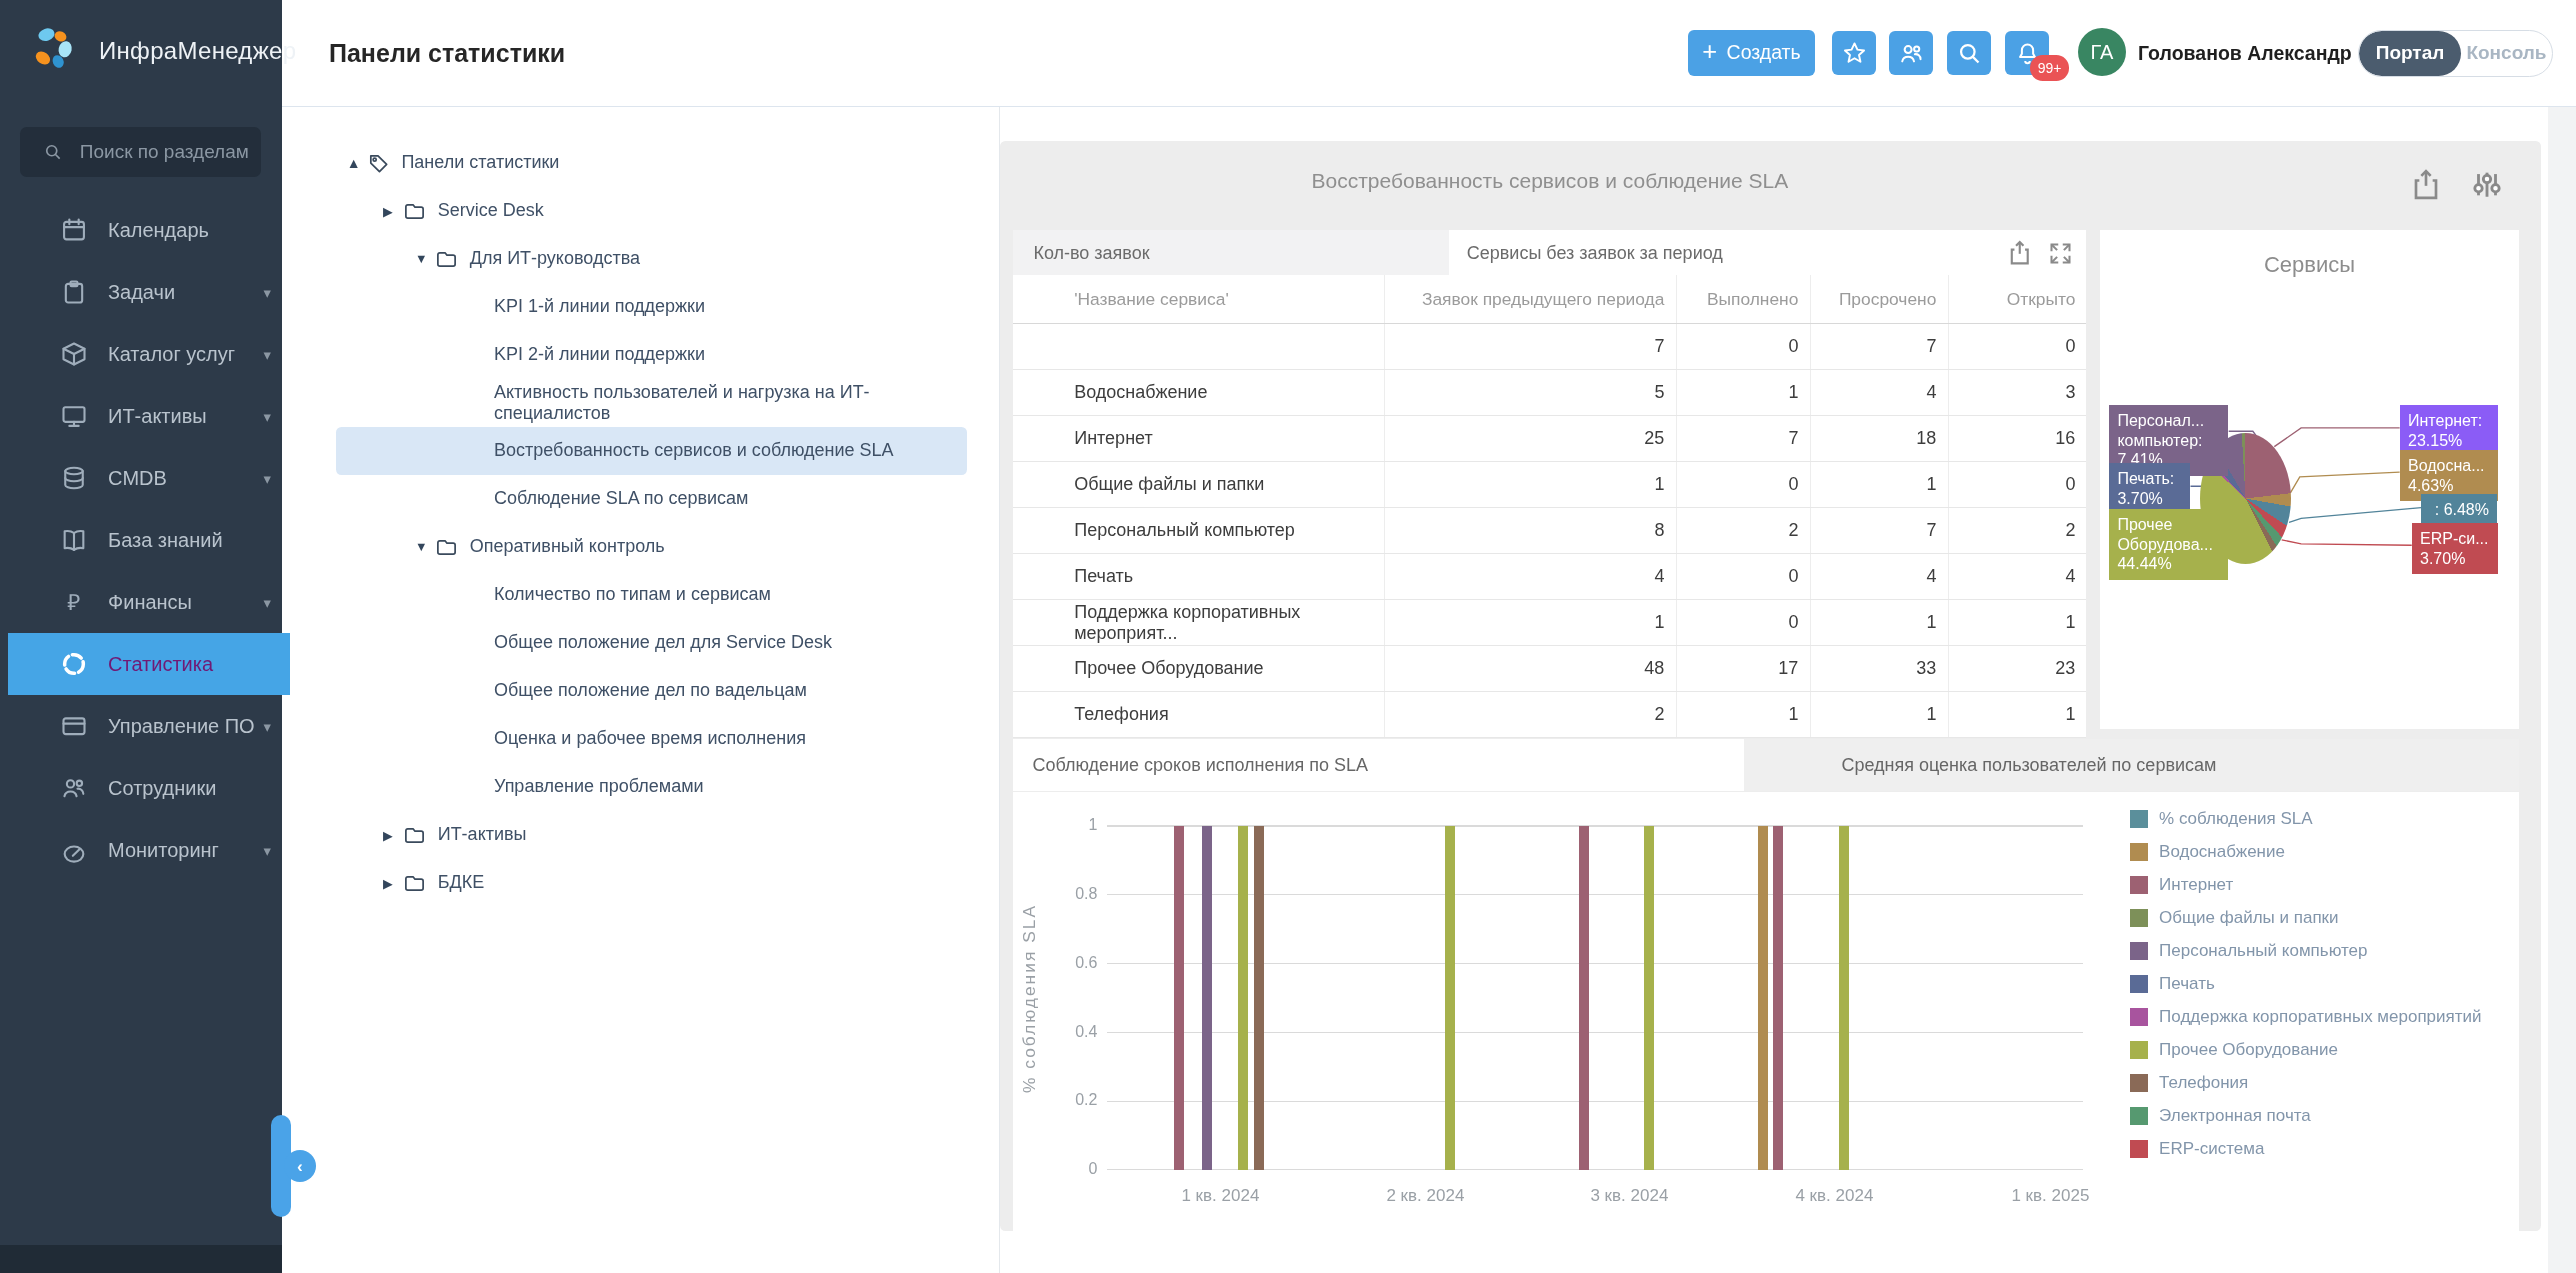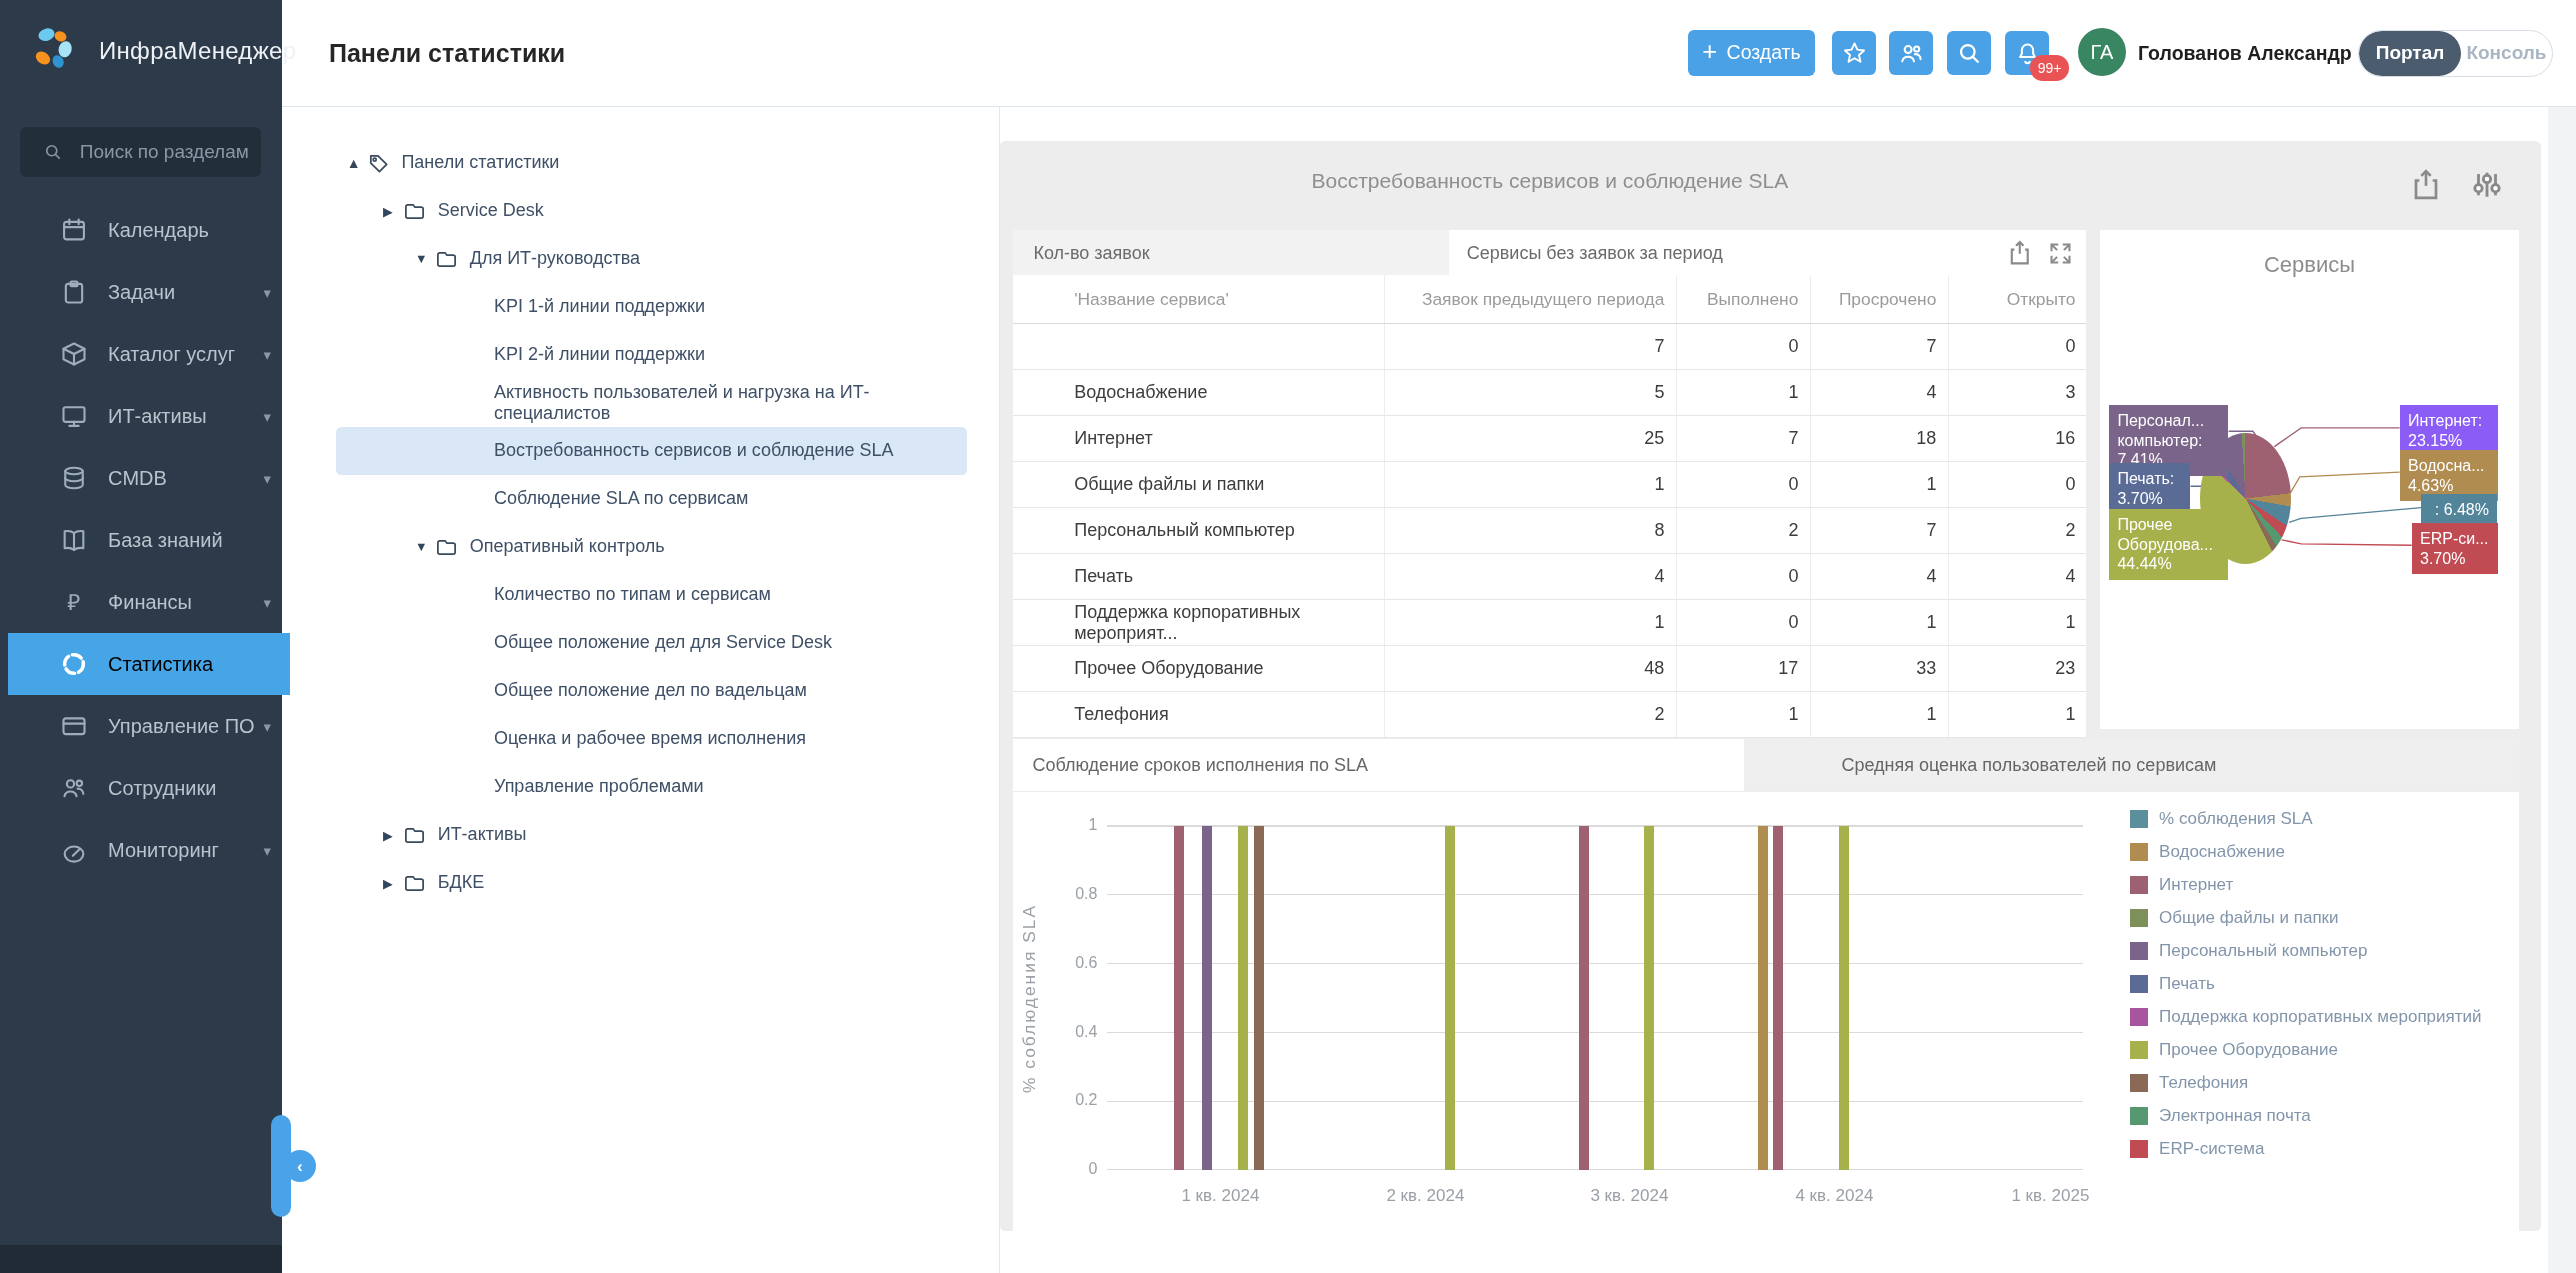--- a/index.html
+++ b/index.html
@@ -16,21 +16,21 @@
   .side-search input{background:transparent;border:none;outline:none;color:#aab6c2;font-size:19px;
                margin-left:14.8px;width:168px;font-family:inherit;}
   .side-search input::placeholder{color:#8b97a3;}
   .menu{position:absolute;left:8px;top:199px;width:282px;}
   .m-item{position:relative;height:62px;display:flex;align-items:center;padding-left:52px;
           box-sizing:border-box;color:#9fadbb;cursor:pointer;}
   .m-item .m-icon{width:28px;height:28px;display:flex;align-items:center;justify-content:center;}
   .m-item .m-label{margin-left:20px;font-size:20px;color:#b9c3cd;}
   .m-item .m-caret{position:absolute;right:19px;font-size:14.8px;color:#8b97a3;}
   .m-item.active{background:#45a5e6;color:#fff;}
-  .m-item.active .m-label{color:#000000;}
+  .m-item.active .m-label{color:#701a75;}
   .side-footer{position:absolute;left:0;bottom:0;width:282px;height:28px;background:#202b36;}
   .collapse-bar{position:absolute;left:271px;top:1115px;width:20px;height:102px;background:#4aa3e8;border-radius:10px;z-index:6;}
   .collapse-knob{position:absolute;left:284px;top:1150px;width:32px;height:32px;border-radius:50%;
                  background:#4aa3e8;z-index:7;display:flex;align-items:center;justify-content:center;
                  color:#fff;font-size:17.4px;font-weight:bold;}
   
   .topbar{position:absolute;left:282px;top:0;width:2294px;height:106px;background:#fff;
           border-bottom:1.3px solid #dde5ee;z-index:4;}
   .page-title{position:absolute;left:47px;top:0;height:106px;display:flex;align-items:center;
           font-size:25px;font-weight:bold;color:#262626;}

